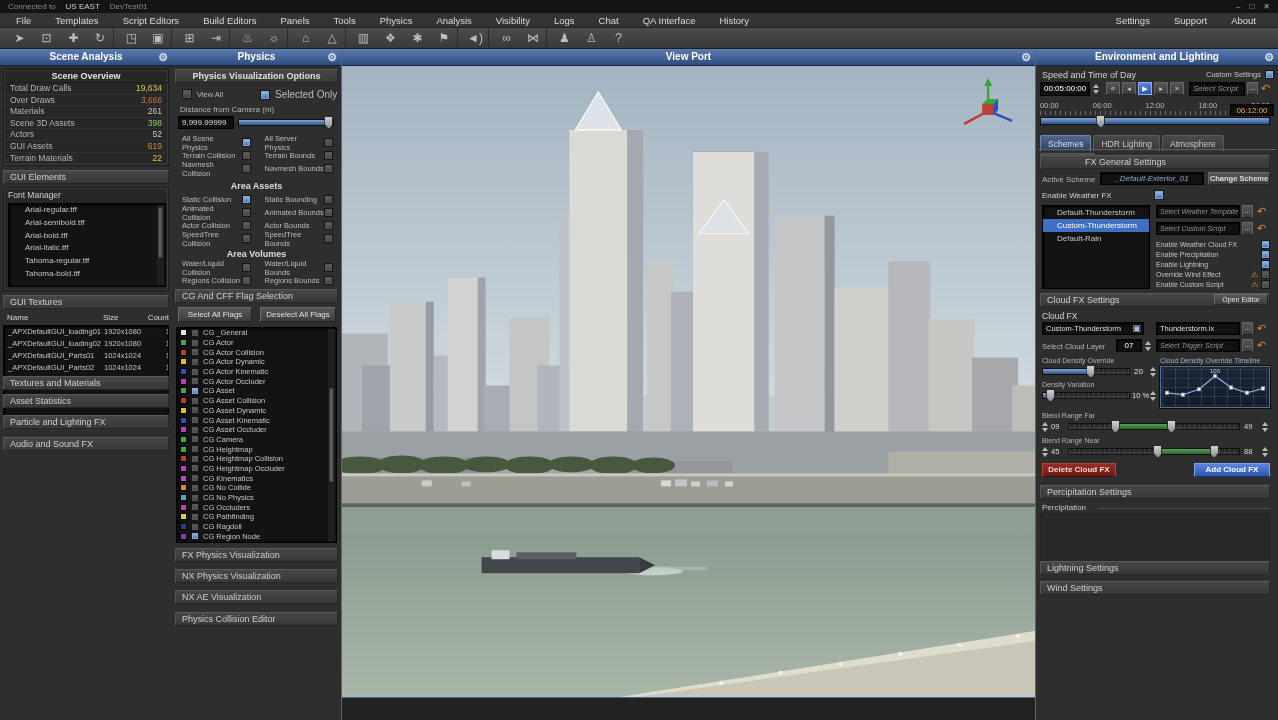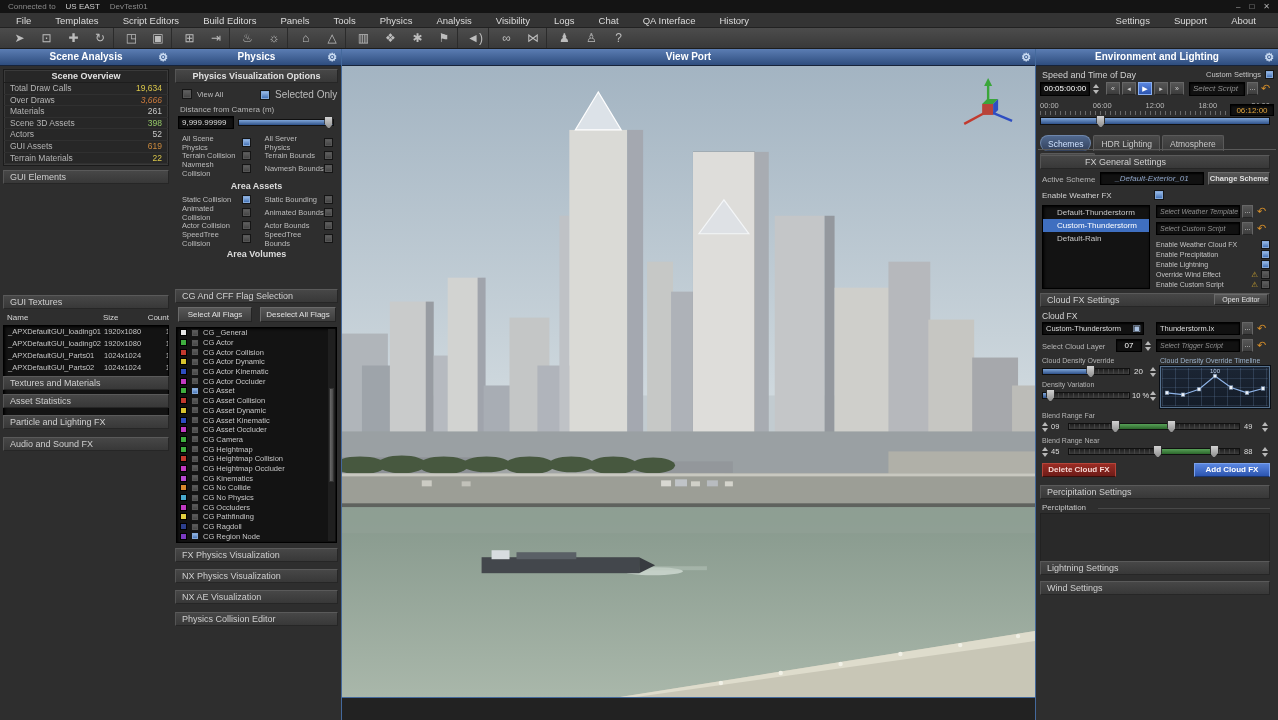--- a/index.html
+++ b/index.html
@@ -98,21 +98,21 @@
   .grid2 { position:absolute; display:grid; grid-template-columns:1fr 1fr; }
   .cgrow { display:flex; align-items:center; gap:4px; padding:0 3px; height:9.7px; font-size:7.5px;
            color:#c6c6c6; white-space:nowrap; }
   .swatch { width:7px; height:7px; flex:0 0 auto; border:1px solid #000; }
   .cgrow .cb { width:8px; height:8px; }
 
   
   .tab { display:inline-block; border:1px solid #5a5a5a; border-bottom:none;
          background:linear-gradient(#4a4a4a,#393939); color:#c8c8c8; font-size:8.5px;
          padding:3px 7px 2px; margin-right:2px; border-radius:2px 2px 0 0; cursor:default; }
-  .tab.active { background:linear-gradient(#50688e,#33415c); color:#cfe2ff; border-color:#6e86aa;border-radius:8px; }
+  .tab.active { background:linear-gradient(#50688e,#33415c); color:#cfe2ff; border-color:#6e86aa; }
   .witem { font-size:8px; color:#c8c8c8; padding-left:14px; height:13px; line-height:13px; white-space:nowrap; }
   .witem.sel { background:#3f6fc0; color:#fff; }
   .tgrow { display:flex; align-items:center; gap:3px; height:10px; font-size:7px; color:#c4c4c4; }
   .tgrow .tglabel { flex:1; white-space:nowrap; }
   .envlabel { position:absolute; font-size:7.5px; color:#b4b4b4; white-space:nowrap; }
   .chartbox { position:absolute; background:linear-gradient(#1b2534,#141c28); border:1px solid #56718e;
               box-shadow:0 0 0 1px #0a0e14; }
   .chartbox svg { position:absolute; inset:0; width:100%; height:100%; }
   #density-chart polyline { fill:none; stroke:#8fb4e8; stroke-width:1.2; }
   #density-chart rect { fill:#eef2f8; stroke:#6a86a8; stroke-width:.5; }
@@ -269,20 +269,37 @@
 
           <div class="srow">
             <span>Terrain Materials</span>
             <span style="color: rgb(217, 198, 74);">22</span>
           </div>
         </div>
     </div>
 
     <div class="secbar" style="left:3px;top:121px;width:166px;">GUI Elements</div>
 
+    <div class="subpanel" style="left:3px;top:138px;width:166px;height:104px;">
+      <div style="font-size:8.5px;color:#cfcfcf;padding:2px 4px;">Font Manager</div>
+      <div class="listbox" style="left:4px;top:15px;width:158px;height:84px;">
+        <div>
+
+        <div class="fitem">Arial-regular.tff</div>
+            <div class="fitem">Arial-semibold.tff</div>
+            <div class="fitem">Arial-bold.tff</div>
+            <div class="fitem">Arial-italic.tff</div>
+            <div class="fitem">Tahoma-regular.tff</div>
+            <div class="fitem">Tahoma-bold.tff</div>
+          </div>
+        <div class="vsb">
+            <div class="thumb" style="top:2%;height:64%;"></div>
+          </div>
+      </div>
+    </div>
 
     <div class="secbar" style="left:3px;top:246px;width:166px;">GUI Textures</div>
 
     <div class="thead" style="position:absolute;left:3px;top:263px;width:166px;">
       <span>Name</span>
       <span>Size</span>
       <span style="text-align:right;">Count</span>
     </div>
     <div class="listbox" style="left:3px;top:276px;width:166px;height:100px;">
       <div>
@@ -422,20 +439,42 @@
           <span class="cb small"></span>
         </div>
 
         <div class="pcell">
           <span>SpeedTree Bounds</span>
           <span class="cb small"></span>
         </div>
       </div>
 
     <div class="center-label" style="top:200px;">Area Volumes</div>
+    <div class="grid2" style="left:2px;top:212px;width:165px;">
+
+        <div class="pcell">
+          <span>Water/Liquid Collision</span>
+          <span class="cb small"></span>
+        </div>
+
+        <div class="pcell">
+          <span>Water/Liquid  Bounds</span>
+          <span class="cb small"></span>
+        </div>
+
+        <div class="pcell">
+          <span>Regions Collision</span>
+          <span class="cb small"></span>
+        </div>
+
+        <div class="pcell">
+          <span>Regions Bounds</span>
+          <span class="cb small"></span>
+        </div>
+      </div>
 
     <div class="secbar" style="left:3px;top:240px;width:163px;">CG And CFF Flag Selection</div>
 
     <div class="btn" style="left:6px;top:258px;width:74px;height:15px;line-height:13px;">Select All Flags</div>
     <div class="btn" style="left:88px;top:258px;width:76px;height:15px;line-height:13px;">Deselect All Flags</div>
 
     <div class="listbox" style="left:4px;top:278px;width:161px;height:216px;">
       <div>
 
           <div class="cgrow">

